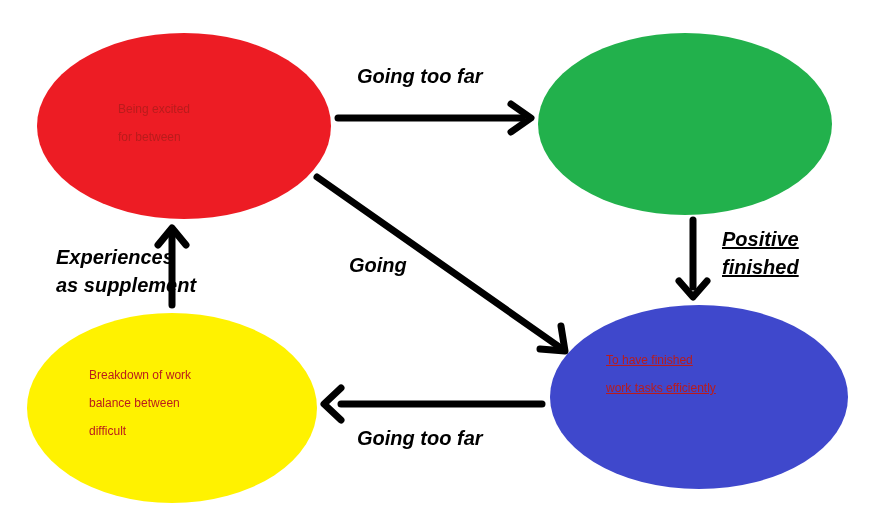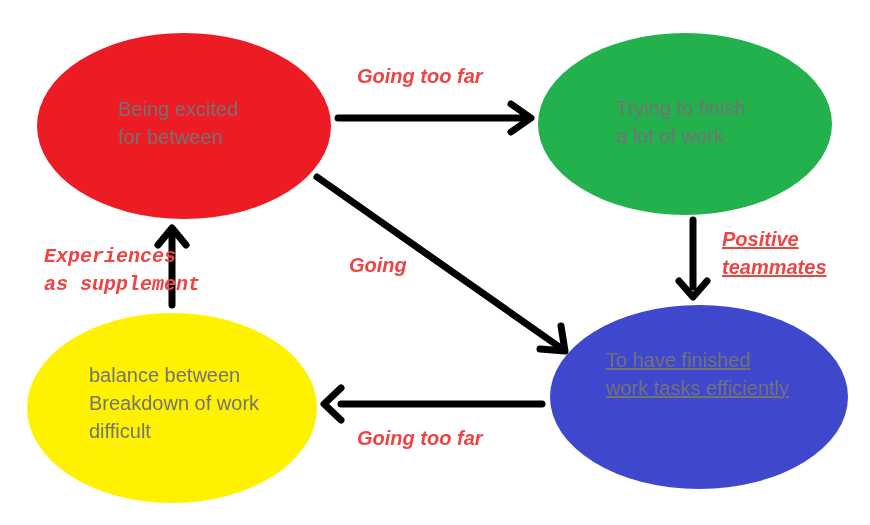--- a/index.html
+++ b/index.html
@@ -15,28 +15,28 @@
     overflow: hidden;
     font-family: "Liberation Sans", sans-serif;
   }
   .canvas svg {
     position: absolute;
     left: 0;
     top: 0;
   }
   .node-label {
     position: absolute;
-    color: #737373;
-    font-size: 20px;
+    color: #b91c1c;
+    font-size: 12px;
     line-height: 28px;
     white-space: nowrap;
   }
   .edge-label {
     position: absolute;
-    color: #ef4444;
+    color: #000000;
     font-style: italic;
     font-weight: 600;
     font-size: 20px;
     line-height: 28px;
     white-space: nowrap;
   }
 </style>
 </head>
 <body>
 
@@ -76,47 +76,43 @@
         <polyline points="158,245 172,228 186,245"></polyline>
       </g>
     </g>
   </svg>
 
   <div class="node-label" style="left:118px; top:95px;">
     <div>Being excited</div>
     <div>for between</div>
   </div>
 
-  <div class="node-label" style="left:616px; top:94px;">
-    <div>Trying to finish</div>
-    <div>a lot of work</div>
-  </div>
 
   <div class="node-label" style="left:606px; top:346px;text-decoration:underline;">
     <div>To have finished</div>
     <div>work tasks efficiently</div>
   </div>
 
   <div class="node-label" style="left:89px; top:361px;">
+    <div>Breakdown of work</div>
     <div>balance between</div>
-    <div>Breakdown of work</div>
     <div>difficult</div>
   </div>
 
   <div class="edge-label" style="left:357px; top:62px;">Going too far</div>
 
   <div class="edge-label" style="left:722px; top:225px;text-decoration:underline;">
     <div>Positive</div>
-    <div>teammates</div>
+    <div>finished</div>
   </div>
 
   <div class="edge-label" style="left:349px; top:251px;">
     <div>Going</div>
   </div>
 
   <div class="edge-label" style="left:357px; top:424px;">Going too far</div>
 
-  <div class="edge-label" style="left:44px; top:243px;font-family:Liberation Mono, monospace;">
+  <div class="edge-label" style="left:56px; top:243px;">
     <div>Experiences</div>
     <div>as supplement</div>
   </div>
 
 </div>
 
 </body></html>

